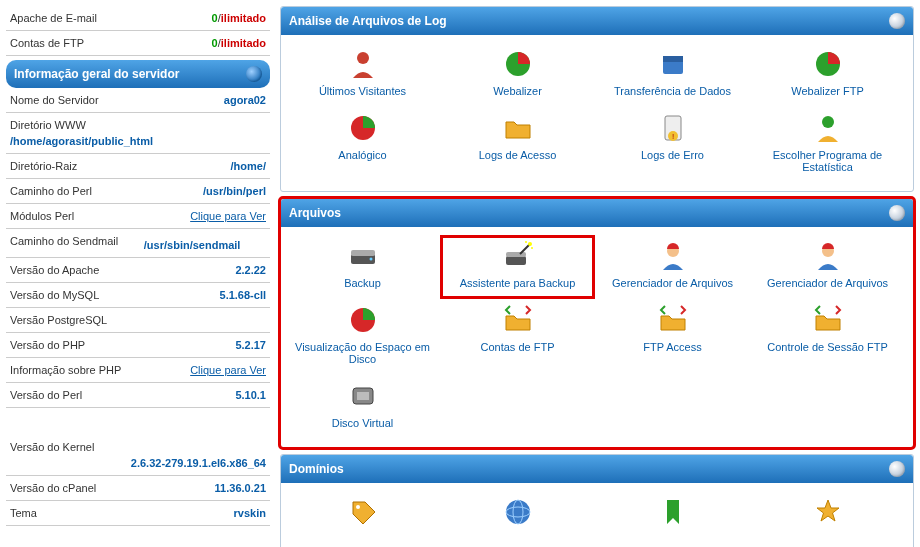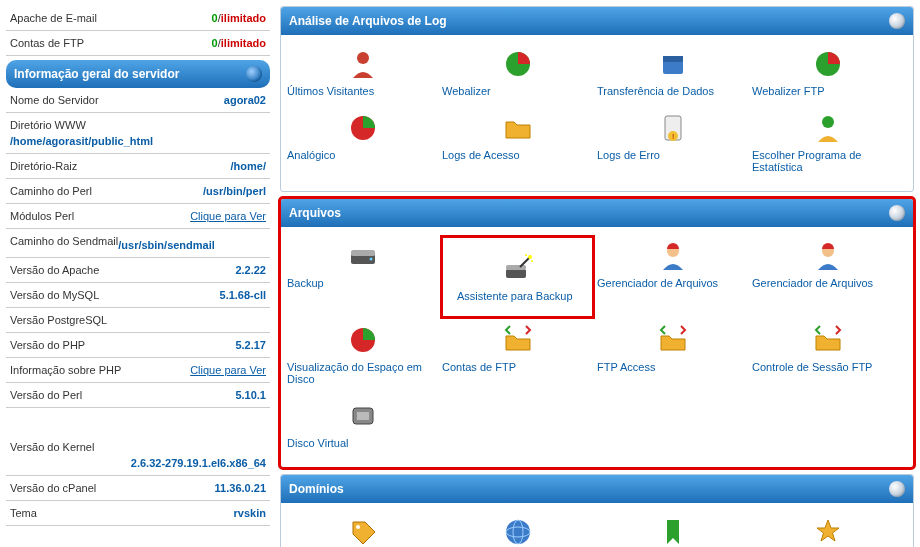--- a/index.html
+++ b/index.html
@@ -23,24 +23,24 @@
   .panel-head .collapse-icon {
     width:16px; height:16px; border-radius:50%;
     background: radial-gradient(circle at 35% 35%, #fff, #b8c6d6 70%);
     box-shadow: inset -1px -1px 2px rgba(0,0,0,0.2);
   }
   .sidebar .panel-head .collapse-icon { background: radial-gradient(circle at 35% 35%, #9fd0ff, #1e6fb8 70%); }
 
   .group { border: 1px solid #bcd; border-radius: 3px; margin-bottom: 6px; }
   .group .panel-head { margin-top: 0; border-radius: 3px 3px 0 0; gap: 8px; }
   .items { display: flex; flex-wrap: wrap; padding: 8px 4px; }
-  .item { width: 155px; text-align: left; padding: 4px 2px 10px 2px; cursor: pointer; }
+  .item { width: 155px; text-align: center; padding: 4px 2px 10px 2px; cursor: pointer; }
   .item .icon { width: 34px; height: 34px; margin: 0 auto 4px auto; display: flex; align-items: center; justify-content: center; font-size: 26px; }
   .item .lbl { color: #0a5da7; font-size: 11px; }
-  .highlight { border: 3px solid #e00000; padding: 14px; }
+  .highlight { border: 3px solid #e00000; padding: 1px; }
   .group-highlight { outline: 3px solid #e00000; outline-offset: -1px; }
   svg { display:block; }
 </style>
 </head>
 <body>
 
 <div class="wrap">
   <div class="sidebar">
     <div id="stats-top">
         <div class="stat-row">
@@ -72,21 +72,21 @@
         <div class="stat-row">
           <span>Caminho do Perl</span>
           <span class="val right" style="">/usr/bin/perl</span>
         </div>
         <div class="stat-row">
           <span>Módulos Perl</span>
           <span class="link right" style="">Clique para Ver</span>
         </div>
         <div class="stat-row" style="flex-direction: row; align-items: stretch;">
           <span>Caminho do Sendmail</span>
-          <span class="val right" style="text-align:left;margin-top:4px">/usr/sbin/sendmail</span>
+          <span class="val right" style="text-align:center;margin-top:4px">/usr/sbin/sendmail</span>
         </div>
         <div class="stat-row">
           <span>Versão do Apache</span>
           <span class="val right" style="">2.2.22</span>
         </div>
         <div class="stat-row">
           <span>Versão do MySQL</span>
           <span class="val right" style="">5.1.68-cll</span>
         </div>
         <div class="stat-row">

